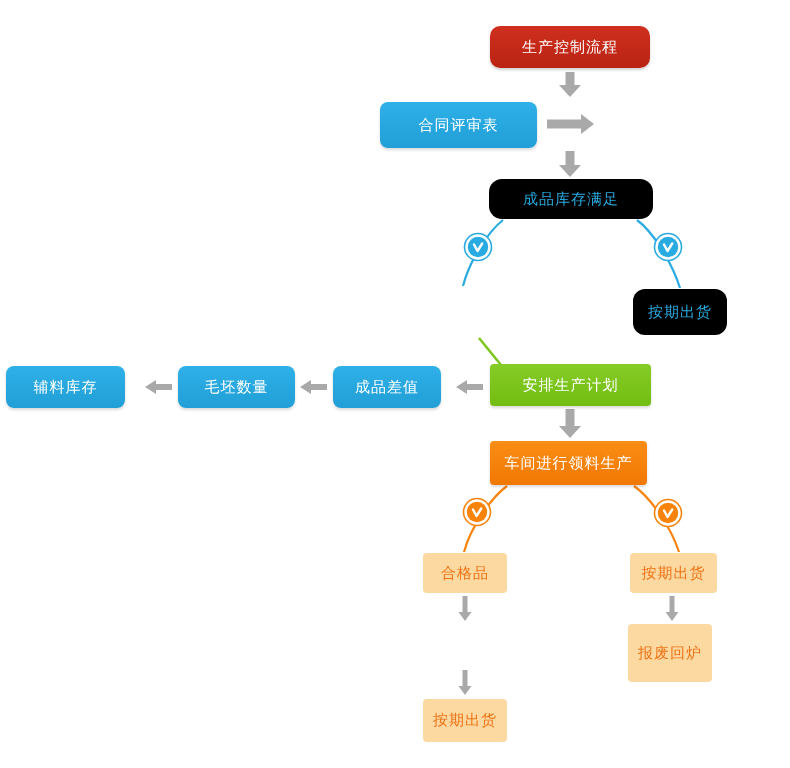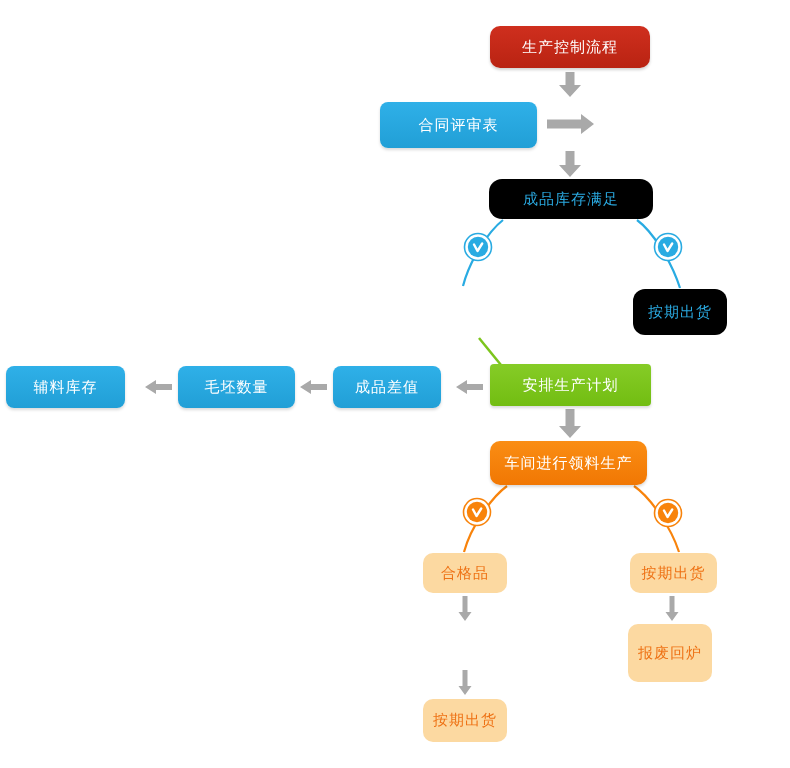--- a/index.html
+++ b/index.html
@@ -22,25 +22,25 @@
     box-shadow:0 2px 3px rgba(0,0,0,.15);
   }
   .lightblue{
     background:#000000;color:#2aa9e0;border-radius:13px;
   }
   .green{
     background:linear-gradient(#86cc27,#72bd12);color:#ffffff;border-radius:4px;
     box-shadow:0 2px 3px rgba(0,0,0,.15);
   }
   .orange{
-    background:linear-gradient(#fa8d14,#f17703);color:#ffffff;border-radius:10px;
+    background:linear-gradient(#fa8d14,#f17703);color:#ffffff;border-radius:4px;
     box-shadow:0 2px 3px rgba(0,0,0,.15);
   }
   .tan{
-    background:#fcd9a1;color:#ee7215;border-radius:10px;
+    background:#fcd9a1;color:#ee7215;border-radius:4px;
   }
 </style>
 </head>
 <body>
 
 <div id="canvas">
 
   <svg id="connectors" viewBox="0 0 790 768" xmlns="http://www.w3.org/2000/svg">
 
     <polygon fill="#a9a9a9" points="565.5,72 574.5,72 574.5,85 581,85 570,97 559,85 565.5,85"></polygon>

